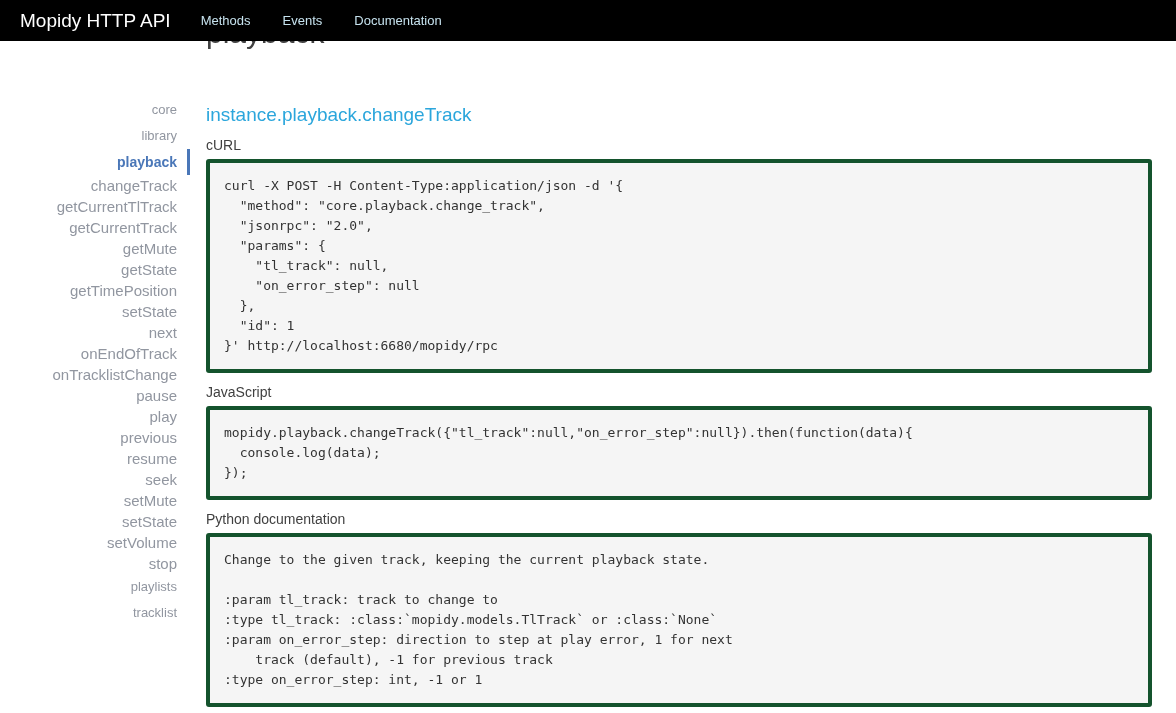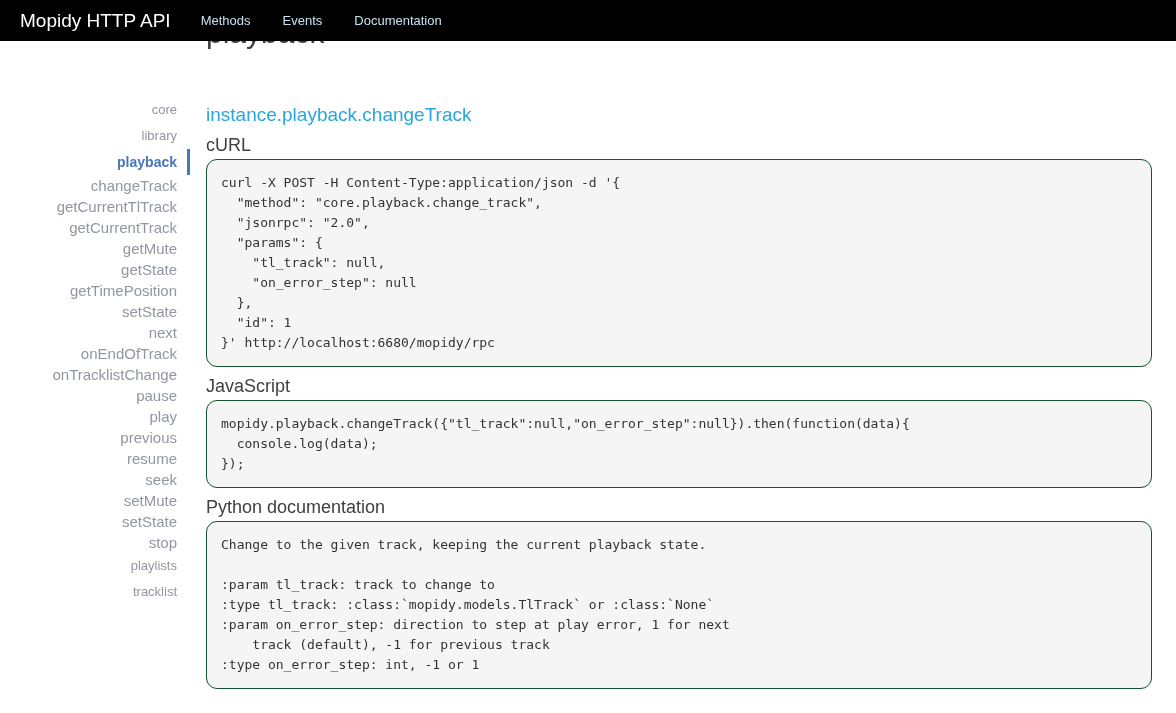--- a/index.html
+++ b/index.html
@@ -89,30 +89,30 @@
   }
   .method-title {
     margin-top: 54px;
     font-size: 19px;
     line-height: 22px;
     font-weight: 400;
     color: #2BA6DC;
   }
   .section-label {
     margin: 11px 0 6px 0;
-    font-size: 18px;
+    font-size: 14px;
     line-height: 16px;
     color: #404040;
   }
   pre {
     margin: 0 0 6px 0;
     padding: 13px 14px;
     background: #F5F5F5;
-    border: 1px solid #14532d;
-    border-radius: 11px;
+    border: 4px solid #14532d;
+    border-radius: 3px;
     font-family: "DejaVu Sans Mono", "Liberation Mono", monospace;
     font-size: 13px;
     line-height: 20px;
     color: #333333;
     white-space: pre;
     overflow: hidden;
   }
 </style>
 </head>
 <body>
@@ -141,20 +141,21 @@
       <a class="side-item level2">next</a>
       <a class="side-item level2">onEndOfTrack</a>
       <a class="side-item level2">onTracklistChange</a>
       <a class="side-item level2">pause</a>
       <a class="side-item level2">play</a>
       <a class="side-item level2">previous</a>
       <a class="side-item level2">resume</a>
       <a class="side-item level2">seek</a>
       <a class="side-item level2">setMute</a>
       <a class="side-item level2">setState</a>
+      <a class="side-item level2">setVolume</a>
       <a class="side-item level2">stop</a>
       <a class="side-item level1">playlists</a>
       <a class="side-item level1">tracklist</a>
     </aside>
   <main class="main">
     <h1 class="page-title">playback</h1>
     <div class="method-title">instance.playback.changeTrack</div>
     <div id="sections">
         <div class="section">
           <div class="section-label">cURL</div>

